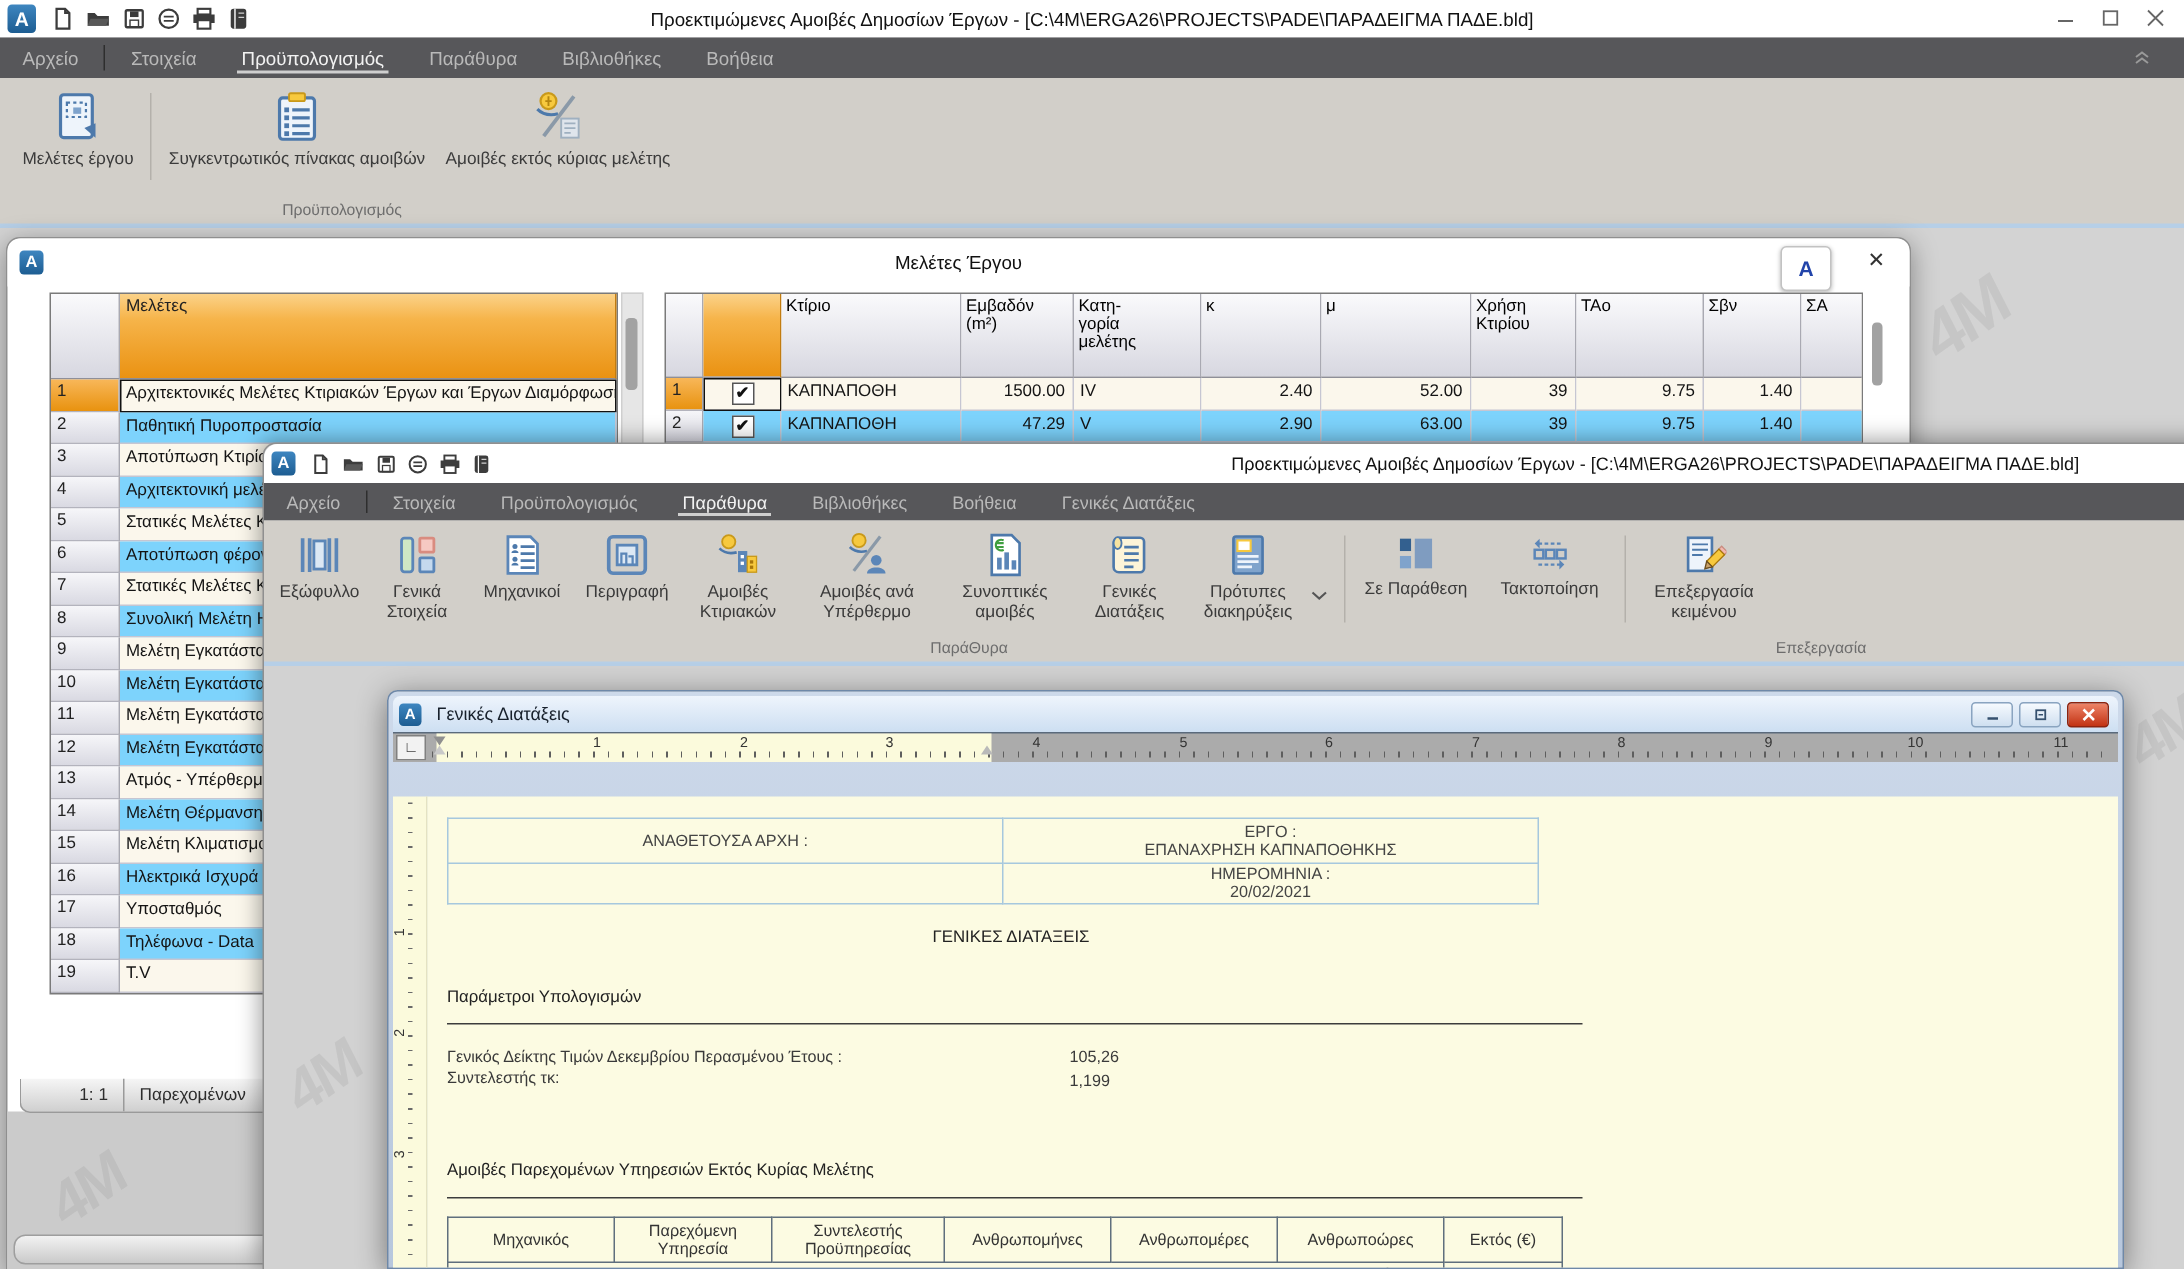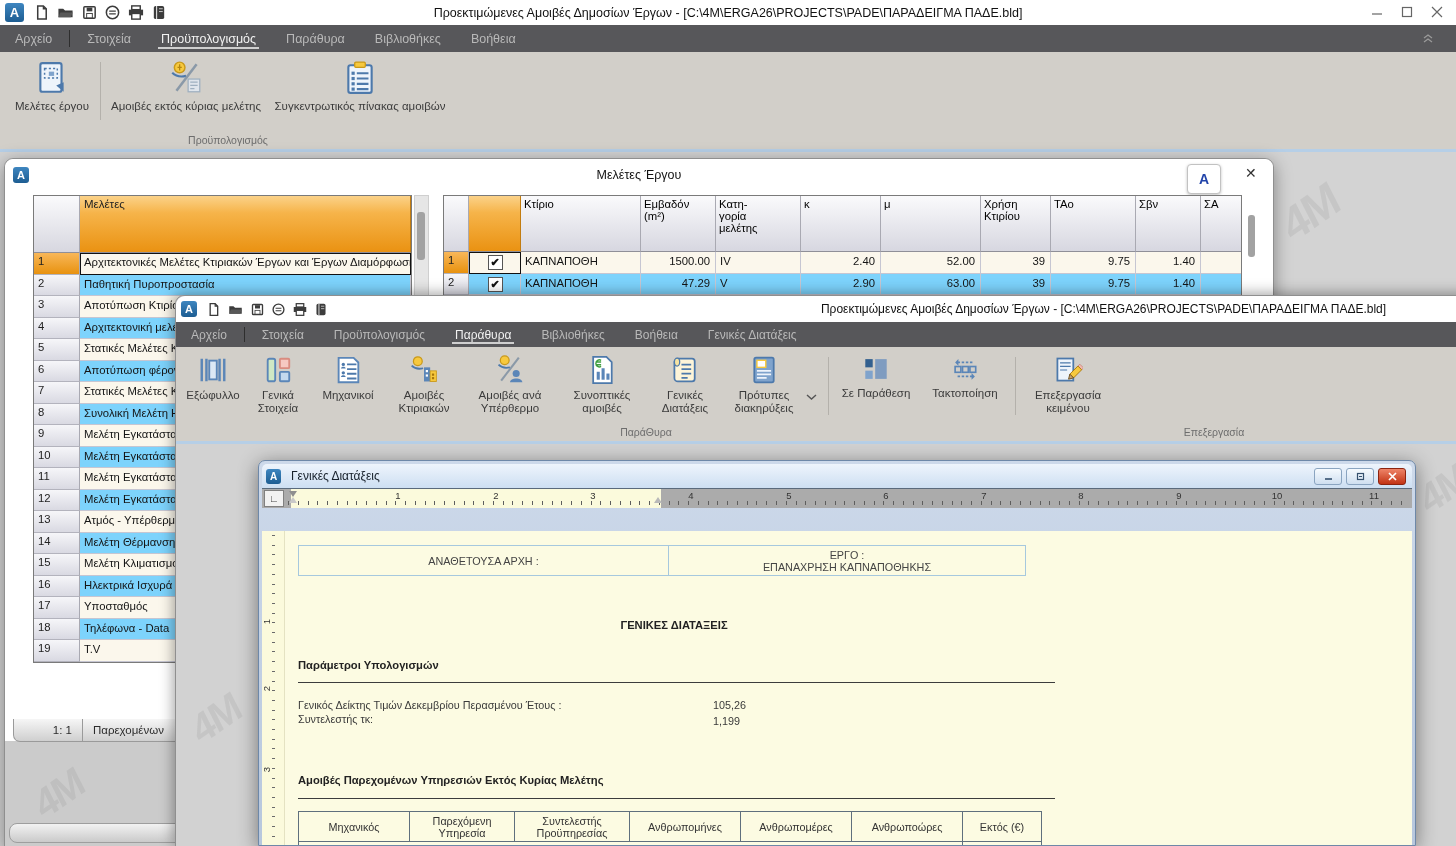--- a/index.html
+++ b/index.html
@@ -79,21 +79,21 @@
   #docbody{position:absolute;left:3px;right:3px;top:70px;bottom:0;display:flex}
   #vruler{width:22px;background:#fbfadc;position:relative;border-right:1px solid #e4e2c2}
   #vruler .vticks{position:absolute;top:4px;bottom:0;left:10px;width:3px;
        background:repeating-linear-gradient(180deg,#6a6a6a 0 1px,transparent 1px 9.7px)}
   #vruler .n{position:absolute;left:2px;font-size:9.5px;color:#333;transform:rotate(-90deg)}
   #page{flex:1;background:#fcfbe2;position:relative;font-size:10.8px;color:#3a3a3a;overflow:hidden}
   .dtable{position:absolute;border-collapse:collapse}
   .dtable td{border:1px solid #a6c8de;text-align:center;vertical-align:middle;padding:1px 2px;color:#444}
   .feet td{border:1px solid #5f6f7d;color:#333}
   .hrule{position:absolute;height:1px;background:#3c3c3c}
-  .dhead{position:absolute;font-weight:bold;color:#222;font-size:11.2px}
+  .dhead{position:absolute;font-weight:normal;color:#222;font-size:11.2px}
   
   .ctrl{width:30px;height:20px;display:flex;align-items:center;justify-content:center;color:#555;font-size:12px}
   svg{display:block}
 </style>
 </head>
 <body>
 
 <div class="abs" style="left:0;top:0;width:1456px;height:846px">
   <div class="titlebar" style="height:25px;position:relative">
     <div class="logo">A</div>
@@ -174,46 +174,46 @@
       <div class="rbtn" style="width:88px">
         <svg width="36" height="36" viewBox="0 0 34 34">
             <rect x="6" y="3" width="20" height="27" rx="2" fill="#eef4fb" stroke="#4d79ab" stroke-width="2"></rect>
             <rect x="10" y="8" width="12" height="9" fill="none" stroke="#4d79ab" stroke-width="1.4" stroke-dasharray="2 2"></rect>
             <rect x="14" y="11" width="5" height="4" fill="#7fa3cc"></rect>
             <path d="M21 24l7 6v-9z" fill="#4d79ab"></path>
           </svg>
         <div class="lbl">Μελέτες έργου</div>
       </div>
       <div class="rsep"></div>
-      <div class="rbtn" style="width:162px">
-        <svg width="36" height="36" viewBox="0 0 34 34">
-            <circle cx="11" cy="7" r="5" fill="#f7c93e" stroke="#c9991a" stroke-width="1.4"></circle>
-            <path d="M11 4v6M9 7h4" stroke="#b5860f" stroke-width="1.2" fill="none"></path>
-            <path d="M4 12q5 5 13 3" stroke="#4d79ab" fill="none" stroke-width="2"></path>
-            <line x1="27" y1="4" x2="8" y2="29" stroke="#8a99a8" stroke-width="2.4"></line>
-            <rect x="19" y="18" width="11" height="12" fill="#dfe5ec" stroke="#9fb0c0" stroke-width="1.2"></rect>
-            <path d="M21 21h7M21 24h7M21 27h4" stroke="#9fb0c0" stroke-width="1.2" fill="none"></path>
-          </svg>
-        <div class="lbl">Αμοιβές εκτός κύριας μελέτης</div>
-      </div>
       <div class="rbtn" style="width:186px">
         <svg width="36" height="36" viewBox="0 0 34 34">
             <rect x="6" y="5" width="22" height="26" rx="2" fill="#eef4fb" stroke="#4d79ab" stroke-width="2"></rect>
             <rect x="12" y="2" width="10" height="5" rx="1" fill="#f7c93e" stroke="#c9991a" stroke-width="1.2"></rect>
             <g fill="#4d79ab">
               <rect x="9" y="11" width="3" height="3"></rect>
               <rect x="9" y="16" width="3" height="3"></rect>
               <rect x="9" y="21" width="3" height="3"></rect>
               <rect x="9" y="26" width="3" height="3"></rect>
             </g>
             <g stroke="#4d79ab" stroke-width="2">
               <path d="M14 12.5h11M14 17.5h11M14 22.5h11M14 27.5h11"></path>
             </g>
           </svg>
         <div class="lbl">Συγκεντρωτικός πίνακας αμοιβών</div>
+      </div>
+      <div class="rbtn" style="width:162px">
+        <svg width="36" height="36" viewBox="0 0 34 34">
+            <circle cx="11" cy="7" r="5" fill="#f7c93e" stroke="#c9991a" stroke-width="1.4"></circle>
+            <path d="M11 4v6M9 7h4" stroke="#b5860f" stroke-width="1.2" fill="none"></path>
+            <path d="M4 12q5 5 13 3" stroke="#4d79ab" fill="none" stroke-width="2"></path>
+            <line x1="27" y1="4" x2="8" y2="29" stroke="#8a99a8" stroke-width="2.4"></line>
+            <rect x="19" y="18" width="11" height="12" fill="#dfe5ec" stroke="#9fb0c0" stroke-width="1.2"></rect>
+            <path d="M21 21h7M21 24h7M21 27h4" stroke="#9fb0c0" stroke-width="1.2" fill="none"></path>
+          </svg>
+        <div class="lbl">Αμοιβές εκτός κύριας μελέτης</div>
       </div>
     </div>
     <div class="grplbl" style="left:228px">Προϋπολογισμός</div>
     <div class="ribbon-strip"></div>
   </div>
   <div class="wm" style="left:1280px;top:185px">4M</div>
 </div>
 
 <div class="abs" id="studies">
   <div class="titlebar" style="height:32px;position:relative;border-radius:9px 9px 0 0">
@@ -451,20 +451,28 @@
               <path d="M8.5 14.5c0-2.6 5-2.6 5 0z"></path>
               <circle cx="11" cy="19" r="1.8"></circle>
               <path d="M8.5 23.5c0-2.6 5-2.6 5 0z"></path>
             </g>
             <g stroke="#4d79ab" stroke-width="2">
               <path d="M15 10h10M15 15h10M15 20h10M15 25h10"></path>
             </g>
           </svg>
         <div class="lbl">Μηχανικοί</div>
       </div>
+      <div class="rbtn" style="width:68px">
+        <svg width="30" height="30" viewBox="0 0 32 32">
+            <rect x="3" y="3" width="26" height="26" rx="3" fill="none" stroke="#5b86b8" stroke-width="2.6"></rect>
+            <rect x="9" y="9" width="14" height="14" fill="#dce8f4" stroke="#5b86b8" stroke-width="2"></rect>
+            <path d="M12 23v-8h3.5v8M20 23v-6h-3" stroke="#5b86b8" stroke-width="1.6" fill="none"></path>
+          </svg>
+        <div class="lbl">Περιγραφή</div>
+      </div>
       <div class="rbtn" style="width:80px">
         <svg width="30" height="30" viewBox="0 0 34 34">
             <circle cx="10" cy="7" r="5" fill="#f7c93e" stroke="#c9991a" stroke-width="1.4"></circle>
             <path d="M3 12q5 5 13 3" stroke="#4d79ab" fill="none" stroke-width="2"></path>
             <rect x="17" y="14" width="7" height="16" fill="#5b86b8"></rect>
             <rect x="24" y="18" width="7" height="12" fill="#f7c93e" stroke="#c9991a"></rect>
             <g fill="#fff">
               <rect x="19" y="17" width="2.5" height="2.5"></rect>
               <rect x="19" y="22" width="2.5" height="2.5"></rect>
             </g>
@@ -629,20 +637,27 @@
       <span class="n" style="top:233px">3</span>
     </div>
     <div id="page">
       <table class="dtable" style="left:13px;top:14px;width:728px">
         <tbody>
             <tr style="height:30px">
           <td style="width:365px">ΑΝΑΘΕΤΟΥΣΑ ΑΡΧΗ :</td>
           <td>
                 <div>ΕΡΓΟ :</div>
                 <div>ΕΠΑΝΑΧΡΗΣΗ ΚΑΠΝΑΠΟΘΗΚΗΣ</div>
+              </td>
+        </tr>
+        <tr style="height:27px">
+          <td></td>
+          <td>
+                <div>ΗΜΕΡΟΜΗΝΙΑ :</div>
+                <div>20/02/2021</div>
               </td>
         </tr>
       </tbody>
         </table>
       <div class="dhead" style="left:13px;top:88px;width:752px;text-align:center">ΓΕΝΙΚΕΣ ΔΙΑΤΑΞΕΙΣ</div>
       <div class="dhead" style="left:13px;top:128px">Παράμετροι Υπολογισμών</div>
       <div class="hrule" style="left:13px;top:151px;width:757px"></div>
       <div class="abs" style="left:13px;top:168px">Γενικός Δείκτης Τιμών Δεκεμβρίου Περασμένου Έτους :</div>
       <div class="abs" style="left:428px;top:168px">105,26</div>
       <div class="abs" style="left:13px;top:182px">Συντελεστής τκ:</div>

